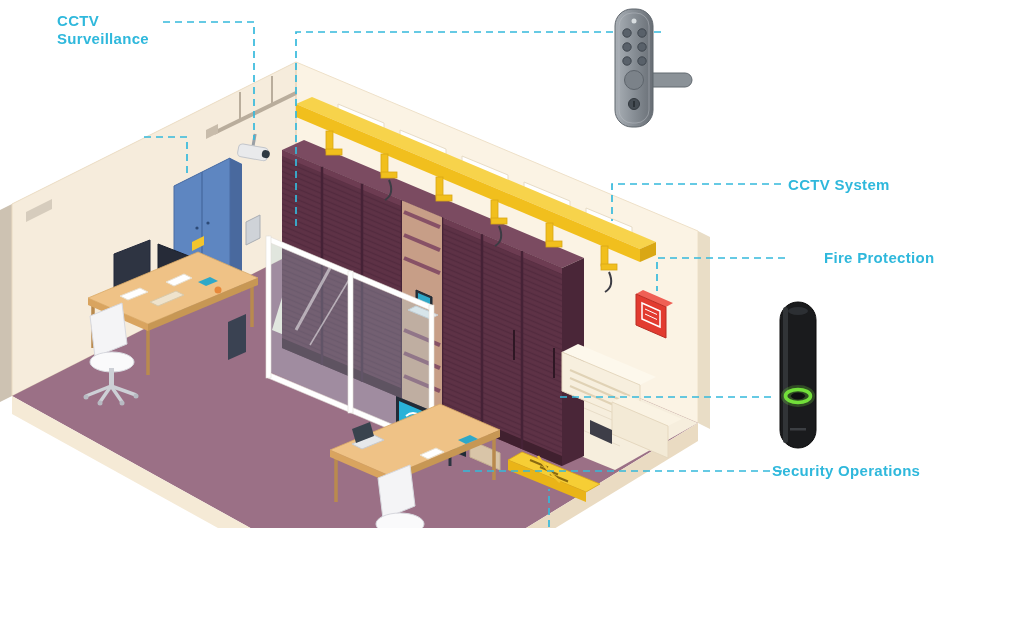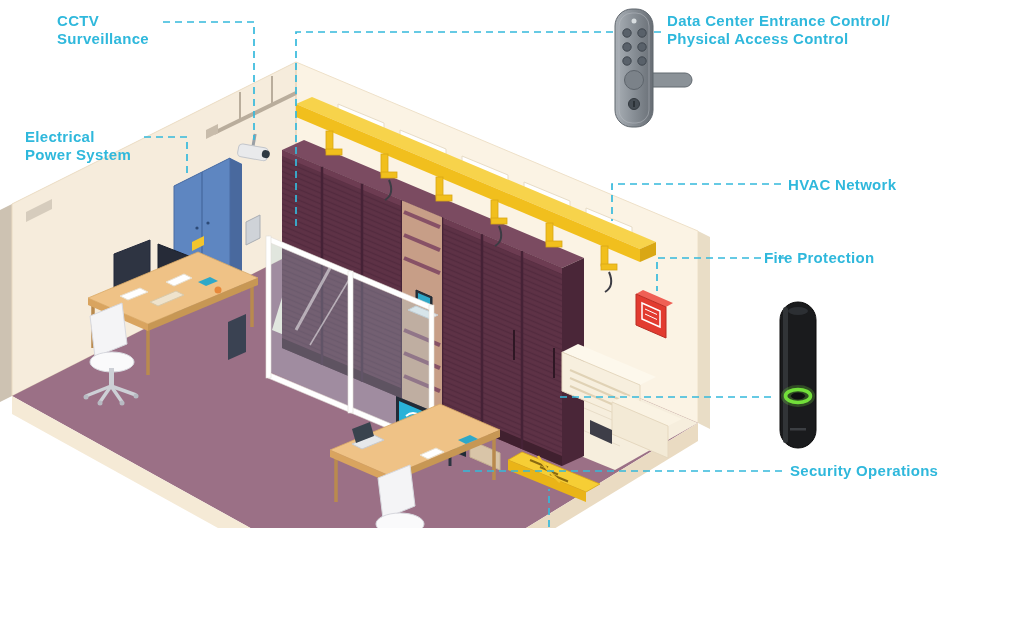--- a/index.html
+++ b/index.html
@@ -294,21 +294,17 @@
     <ellipse cx="798" cy="311" rx="10" ry="4" fill="#2c2f33"></ellipse>
     <ellipse cx="798" cy="396" rx="12.5" ry="6.5" fill="none" stroke="#72df3a" stroke-width="9" opacity="0.25"></ellipse>
     <ellipse cx="798" cy="396" rx="12.5" ry="6.5" fill="none" stroke="#72df3a" stroke-width="3.5"></ellipse>
     <ellipse cx="798" cy="396" rx="7" ry="3.5" fill="#0f1011"></ellipse>
     <rect x="790" y="428" width="16" height="2.5" fill="#3c3f43"></rect>
   </g>
 </svg>
 
 <div class="label" style="left:57px;top:12px">CCTV
 Surveillance</div>
-<div class="label" style="left:667px;top:12px">Data Center Entrance Control/
-Physical Access Control</div>
-<div class="label" style="left:25px;top:128px">Electrical
-Power System</div>
-<div class="label" style="left:788px;top:176px">HVAC Network</div>
-<div class="label" style="left:764px;top:249px">Fire Protection</div>
-<div class="label" style="left:790px;top:462px">Security Operations</div>
+<div class="label" style="left:788px;top:176px">CCTV System</div>
+<div class="label" style="left:824px;top:249px">Fire Protection</div>
+<div class="label" style="left:772px;top:462px">Security Operations</div>
 
 </div>
 
 </body></html>

